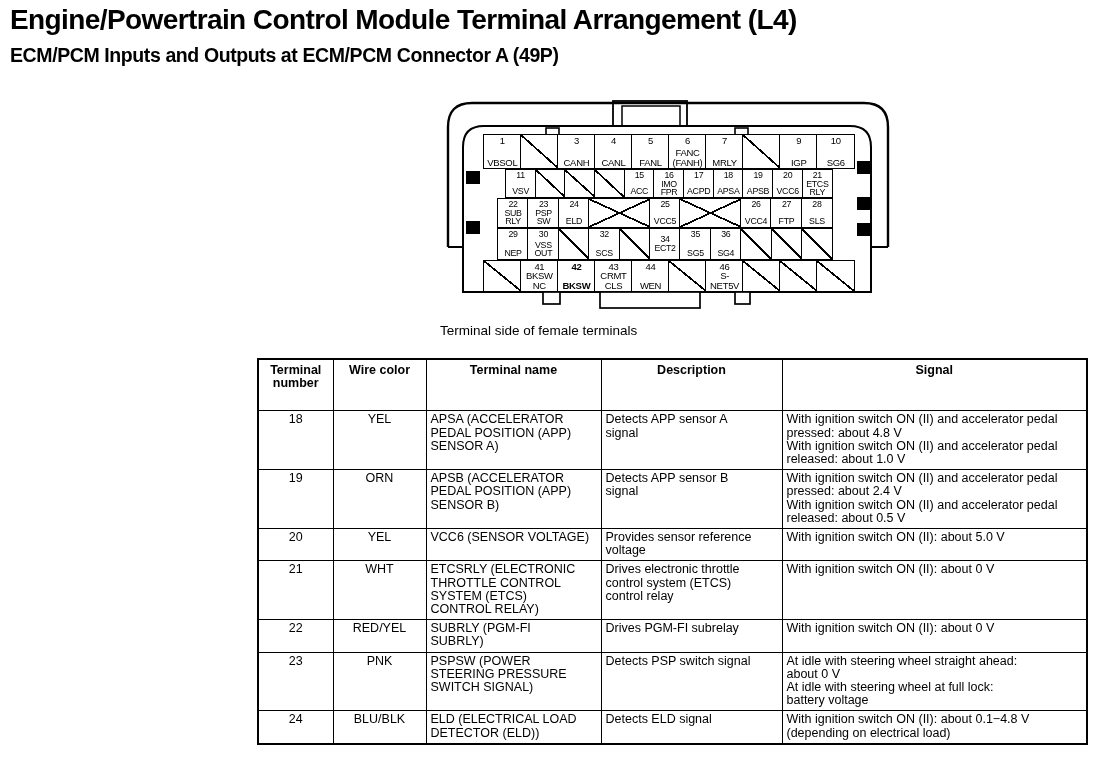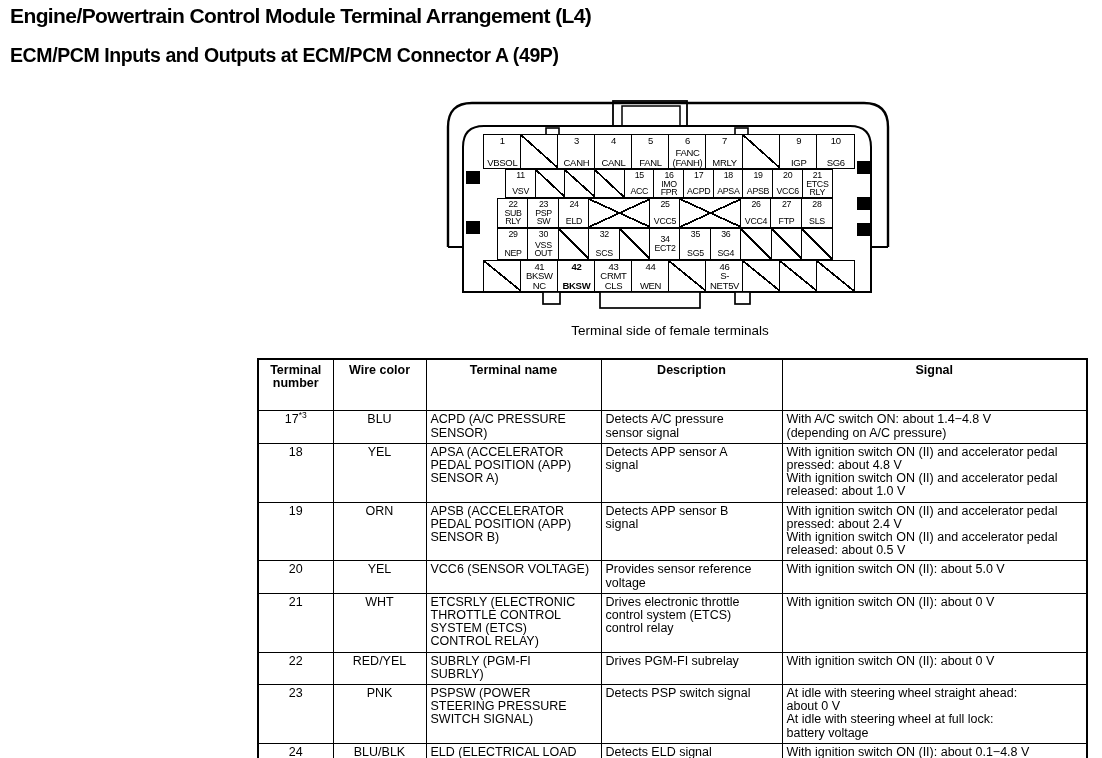--- a/index.html
+++ b/index.html
@@ -2,21 +2,21 @@
 <html><head>
 <meta charset="utf-8">
 <style>
   html,body { margin:0; padding:0; background:#fff; }
   body {
     width:1102px; height:758px; position:relative; overflow:hidden;
     font-family:"Liberation Sans", sans-serif; color:#000;
   }
   .page-title {
     position:absolute; left:10px; top:4px; margin:0;
-    font-size:21px; font-weight:bold; letter-spacing:-0.6px;
+    font-size:28px; font-weight:bold; letter-spacing:-0.6px;
   }
   .page-subtitle {
     position:absolute; left:10px; top:44px; margin:0;
     font-size:19.5px; font-weight:bold; letter-spacing:-0.4px;
   }
 
   
   .connector { position:absolute; left:440px; top:90px; width:460px; height:235px; }
   .connector svg { position:absolute; left:0; top:0; }
   .cgrid { position:absolute; left:0; top:0; width:100%; height:100%; }
@@ -44,21 +44,21 @@
     background-image:
       linear-gradient(to right top,
         transparent calc(50% - 0.9px), #000 calc(50% - 0.9px),
         #000 calc(50% + 0.9px), transparent calc(50% + 0.9px)),
       linear-gradient(to right bottom,
         transparent calc(50% - 0.9px), #000 calc(50% - 0.9px),
         #000 calc(50% + 0.9px), transparent calc(50% + 0.9px));
   }
   .diagram-caption {
     position:absolute; left:440px; top:323px; width:460px;
-    text-align:center; font-size:13.5px;
+    text-align:left; font-size:13.5px;
   }
 
   
   .table-wrap { position:absolute; left:257px; top:358px; width:829px; }
   table.tbl {
     border-collapse:collapse; table-layout:fixed; width:829px;
     font-size:12.5px; border:2px solid #000;
   }
   .tbl th, .tbl td {
     border:1.5px solid #000; vertical-align:top;
@@ -293,30 +293,20 @@
           <th>Terminal
 number</th>
           <th>Wire color</th>
           <th>Terminal name</th>
           <th>Description</th>
           <th>Signal</th>
         </tr>
       </thead>
       <tbody id="tbody">
           <tr>
-            <td class="c-term">17<sup class="tsup">*3</sup></td>
-            <td class="c-wire">BLU</td>
-            <td class="c-name">ACPD (A/C PRESSURE
-SENSOR)</td>
-            <td class="c-desc">Detects A/C pressure
-sensor signal</td>
-            <td class="c-sig">With A/C switch ON: about 1.4−4.8 V
-(depending on A/C pressure)</td>
-          </tr>
-          <tr>
             <td class="c-term">18</td>
             <td class="c-wire">YEL</td>
             <td class="c-name">APSA (ACCELERATOR
 PEDAL POSITION (APP)
 SENSOR A)</td>
             <td class="c-desc">Detects APP sensor A
 signal</td>
             <td class="c-sig">With ignition switch ON (II) and accelerator pedal
 pressed: about 4.8 V
 With ignition switch ON (II) and accelerator pedal

